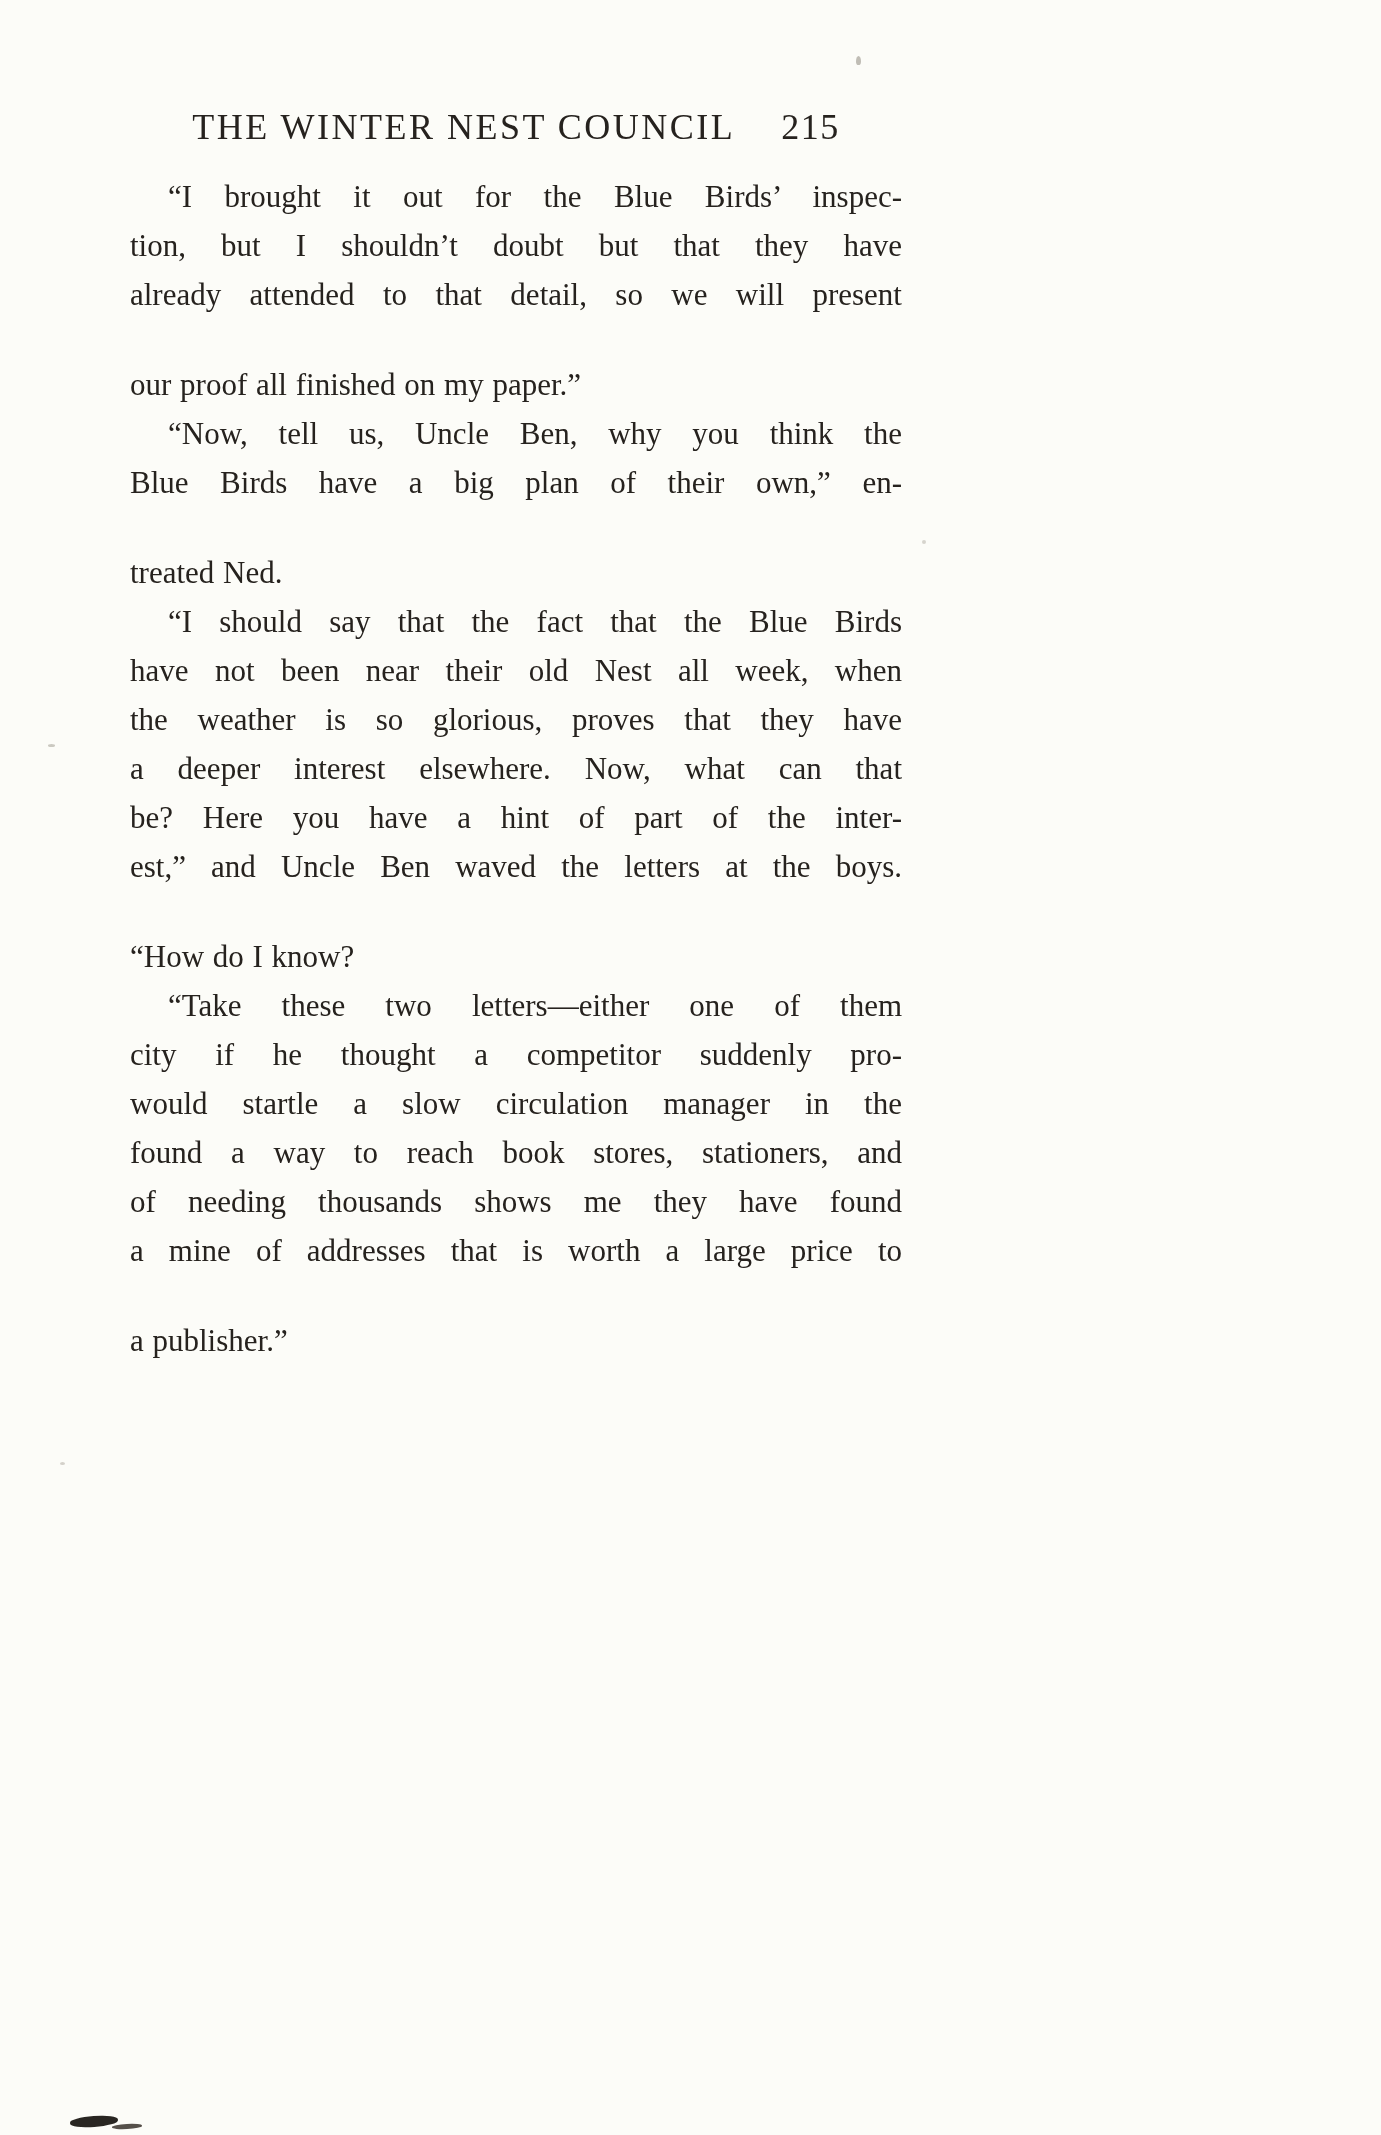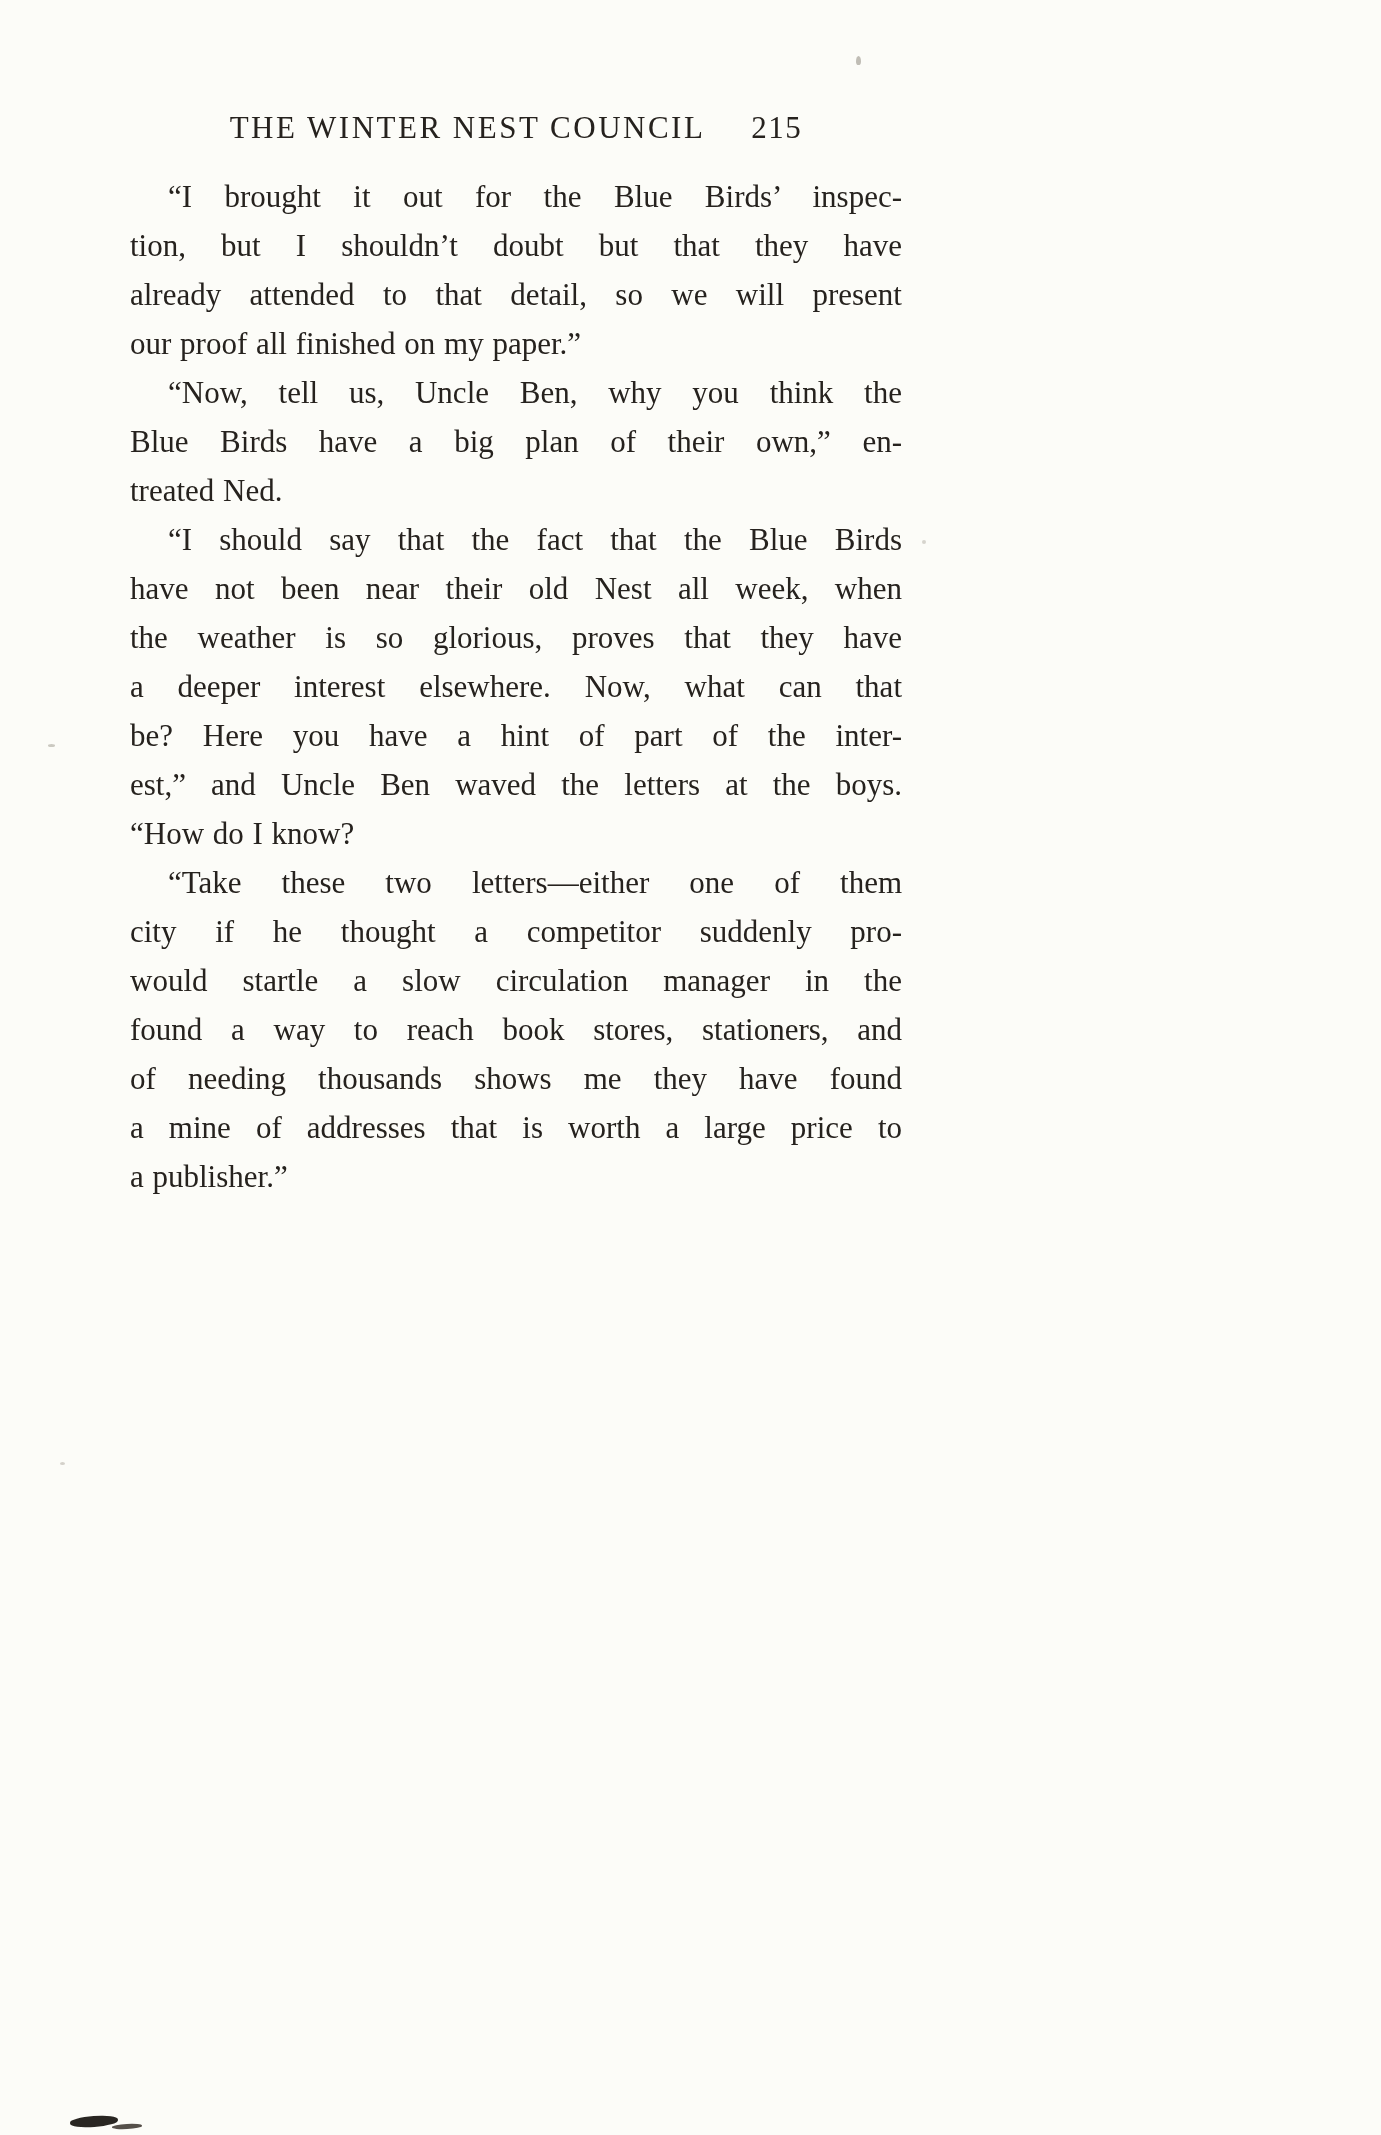--- a/index.html
+++ b/index.html
@@ -23,21 +23,21 @@
   .text-block {
     position: absolute;
     left: 130px;
     top: 103px;
     width: 772px;
   }
 
   .running-header {
     display: block;
     text-align: center;
-    font-size: 31px;
+    font-size: 36px;
     line-height: 49px;
     letter-spacing: 2.5px;
     white-space: nowrap;
     margin-bottom: 20px;
   }
 
   .running-header .pagenum {
     margin-left: 46px;
     letter-spacing: 1.5px;
   }
@@ -47,20 +47,21 @@
   .line {
     font-size: 31px;
     line-height: 49px;
     text-align: justify;
     text-align-last: justify;
     word-spacing: 1px;
   }
 
   .line.last {
     text-align-last: left;
+    margin-top: 41px;
   }
 
   .line.first {
     padding-left: 38px;
   }
 
   
   .artifact { position: absolute; pointer-events: none; }
 
   .smudge-a {

